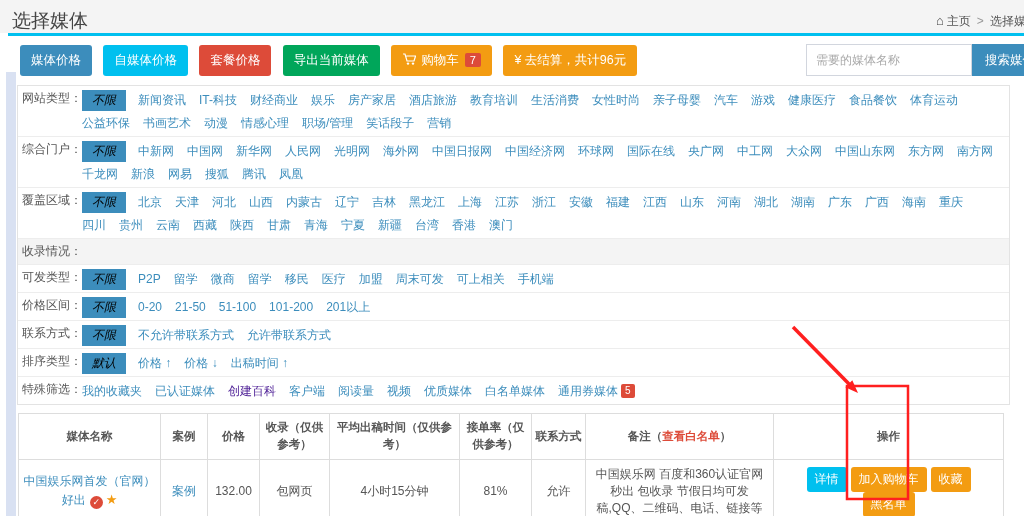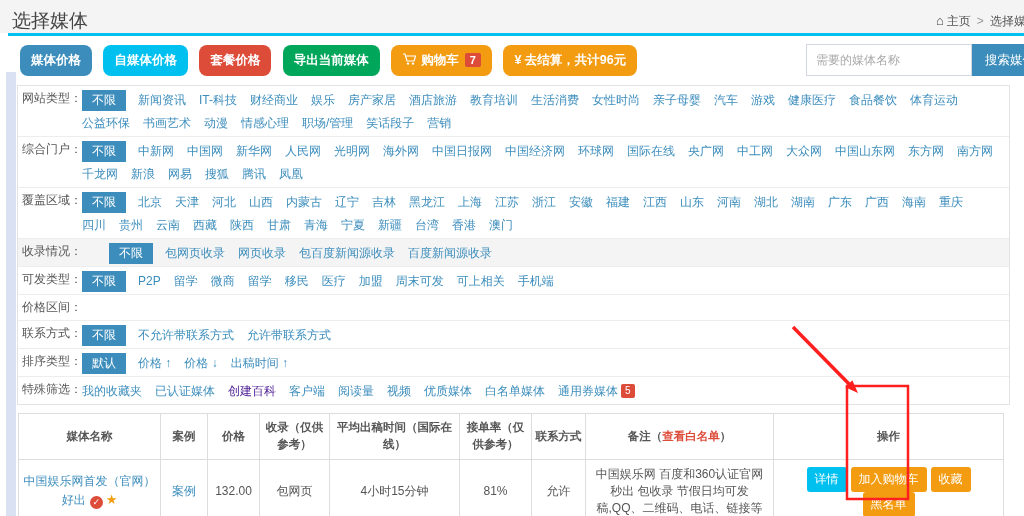--- a/index.html
+++ b/index.html
@@ -10,44 +10,44 @@
   html,body{width:1024px;height:516px;overflow:hidden;background:#fff;
     font-family:"Liberation Sans","DejaVu Sans",sans-serif;}
   .topband{position:absolute;top:0;left:0;width:1024px;height:33px;background:#f4f4f4;}
   .page-title{position:absolute;top:8px;left:12px;font-size:19px;color:#444;font-weight:400;}
   .breadcrumb{position:absolute;top:13px;left:936px;font-size:12px;color:#555;white-space:nowrap;}
   .breadcrumb .home-ic{font-size:13px;margin-right:3px;color:#444;}
   .breadcrumb .sep{color:#999;margin:0 6px;}
   .cyanline{position:absolute;top:33px;left:8px;width:1016px;height:3px;background:var(--cyan);}
   .content{position:absolute;top:36px;left:0;width:1024px;}
   .toolbar{padding:9px 0 0 20px;white-space:nowrap;}
-  .tbtn{display:inline-block;border:none;border-radius:8px;color:#fff;font-size:12.5px;
+  .tbtn{display:inline-block;border:none;border-radius:3px;color:#fff;font-size:12.5px;
     padding:7px 11px;margin-right:7px;cursor:pointer;vertical-align:middle;
-    font-family:inherit;font-weight:bold;}
+    font-family:inherit;}
   .b-blue{background:var(--blue);} .b-cyan{background:var(--cyan);} .b-red{background:var(--red);}
   .b-green{background:var(--green);} .b-orange{background:var(--orange);}
   .cart-badge{display:inline-block;background:var(--red);color:#fff;font-size:11px;
     padding:1px 5px;border-radius:2px;margin-left:6px;}
   .cart-ic{vertical-align:-1px;margin-right:5px;}
   .searchbox{position:absolute;top:8px;left:806px;display:flex;}
   .searchbox input{width:166px;height:32px;border:1px solid #d2d6de;padding:0 9px;
     font-size:12px;color:#ec4899;outline:none;font-family:inherit;}
   .searchbox input::placeholder{color:#a9a9a9;}
   .searchbox button{height:32px;border:none;background:var(--blue);color:#fff;
     font-size:12.5px;padding:0 13px;cursor:pointer;font-family:inherit;}
   .left-rail{position:absolute;left:6px;top:72px;width:10px;height:444px;background:#d9e1f2;}
   
   .filters{margin:9px 14px 0 17px;border:1px solid #e3e3e3;background:#fff;}
   .frow{display:flex;border-bottom:1px solid #ededed;padding:2px 0;}
   .frow:last-child{border-bottom:none;}
   .frow.shaded{background:#f4f4f4;gap:27px;}
   .flabel{flex:0 0 62px;padding-left:4px;font-size:12px;color:#555;line-height:21px;white-space:nowrap;}
   .fopts{flex:1;line-height:21px;}
-  .chip{display:inline-block;background:var(--blue);color:#ffffff;font-size:12px;
-    padding:0 10px;margin-right:12px;cursor:pointer;}
+  .chip{display:inline-block;background:var(--blue);color:#000000;font-size:12px;
+    padding:0 10px;margin-right:12px;cursor:pointer;font-style:italic;}
   .opt{display:inline-block;color:var(--blue);font-size:12px;margin-right:13px;
     text-decoration:none;cursor:pointer;white-space:nowrap;}
   .rbadge{display:inline-block;background:var(--red);color:#fff;font-size:10px;
     padding:0 4px;border-radius:2px;margin-left:3px;line-height:14px;vertical-align:1px;}
   
   .media-table{margin:8px 14px 0 18px;border-collapse:collapse;table-layout:fixed;width:985px;}
   .media-table th,.media-table td{border:1px solid #ddd;text-align:center;vertical-align:middle;}
   .media-table th{font-size:11.5px;font-weight:700;color:#555;padding:5px 2px;background:#fff;line-height:1.5;}
   .media-table td{font-size:12px;color:#555;padding:6px 3px;line-height:1.45;}
   .media-table tbody tr:nth-child(even){background:#f9f9f9;}
@@ -99,28 +99,28 @@
       <div class="frow">
         <span class="flabel">综合门户：</span>
         <div class="fopts"><span class="chip">不限</span><a class="opt">中新网</a><a class="opt">中国网</a><a class="opt">新华网</a><a class="opt">人民网</a><a class="opt">光明网</a><a class="opt">海外网</a><a class="opt">中国日报网</a><a class="opt">中国经济网</a><a class="opt">环球网</a><a class="opt">国际在线</a><a class="opt">央广网</a><a class="opt">中工网</a><a class="opt">大众网</a><a class="opt">中国山东网</a><a class="opt">东方网</a><a class="opt">南方网</a><a class="opt">千龙网</a><a class="opt">新浪</a><a class="opt">网易</a><a class="opt">搜狐</a><a class="opt">腾讯</a><a class="opt">凤凰</a></div>
       </div>
       <div class="frow">
         <span class="flabel">覆盖区域：</span>
         <div class="fopts"><span class="chip">不限</span><a class="opt">北京</a><a class="opt">天津</a><a class="opt">河北</a><a class="opt">山西</a><a class="opt">内蒙古</a><a class="opt">辽宁</a><a class="opt">吉林</a><a class="opt">黑龙江</a><a class="opt">上海</a><a class="opt">江苏</a><a class="opt">浙江</a><a class="opt">安徽</a><a class="opt">福建</a><a class="opt">江西</a><a class="opt">山东</a><a class="opt">河南</a><a class="opt">湖北</a><a class="opt">湖南</a><a class="opt">广东</a><a class="opt">广西</a><a class="opt">海南</a><a class="opt">重庆</a><a class="opt">四川</a><a class="opt">贵州</a><a class="opt">云南</a><a class="opt">西藏</a><a class="opt">陕西</a><a class="opt">甘肃</a><a class="opt">青海</a><a class="opt">宁夏</a><a class="opt">新疆</a><a class="opt">台湾</a><a class="opt">香港</a><a class="opt">澳门</a></div>
       </div>
       <div class="frow shaded">
         <span class="flabel">收录情况：</span>
-        <div class="fopts"><span class="chip">不限</span><a class="opt">包网页收录</a><a class="opt">网页收录</a><a class="opt">包百度新闻源收录</a><a class="opt">百度新闻源收录</a></div>
       </div>
       <div class="frow">
         <span class="flabel">可发类型：</span>
         <div class="fopts"><span class="chip">不限</span><a class="opt">P2P</a><a class="opt">留学</a><a class="opt">微商</a><a class="opt">留学</a><a class="opt">移民</a><a class="opt">医疗</a><a class="opt">加盟</a><a class="opt">周末可发</a><a class="opt">可上相关</a><a class="opt">手机端</a></div>
       </div>
       <div class="frow">
         <span class="flabel">价格区间：</span>
+        <div class="fopts"><span class="chip">不限</span><a class="opt">0-20</a><a class="opt">21-50</a><a class="opt">51-100</a><a class="opt">101-200</a><a class="opt">201以上</a></div>
       </div>
       <div class="frow">
         <span class="flabel">联系方式：</span>
         <div class="fopts"><span class="chip">不限</span><a class="opt">不允许带联系方式</a><a class="opt">允许带联系方式</a></div>
       </div>
       <div class="frow">
         <span class="flabel">排序类型：</span>
         <div class="fopts"><span class="chip">默认</span><a class="opt">价格 ↑</a><a class="opt">价格 ↓</a><a class="opt">出稿时间 ↑</a></div>
       </div>
       <div class="frow">
@@ -140,21 +140,21 @@
         <col style="width:54px">
         <col style="width:188px">
         <col style="width:230px">
     </colgroup>
     <thead>
         <tr>
           <th>媒体名称</th>
           <th>案例</th>
           <th>价格</th>
           <th>收录（仅供参考）</th>
-          <th>平均出稿时间（国际在线）</th>
+          <th>平均出稿时间（仅供参考）</th>
           <th>接单率（仅供参考）</th>
           <th>联系方式</th>
           <th><span>备注（</span><span class="wl-link">查看白名单</span><span>）</span></th>
           <th>操作</th>
         </tr>
       </thead>
     <tbody>
         <tr>
           <td><a class="name-link">中国娱乐网首发（官网）好出</a><span class="vbadge">✓</span><span class="star">★</span></td>
           <td><a class="case-link">案例</a></td>

